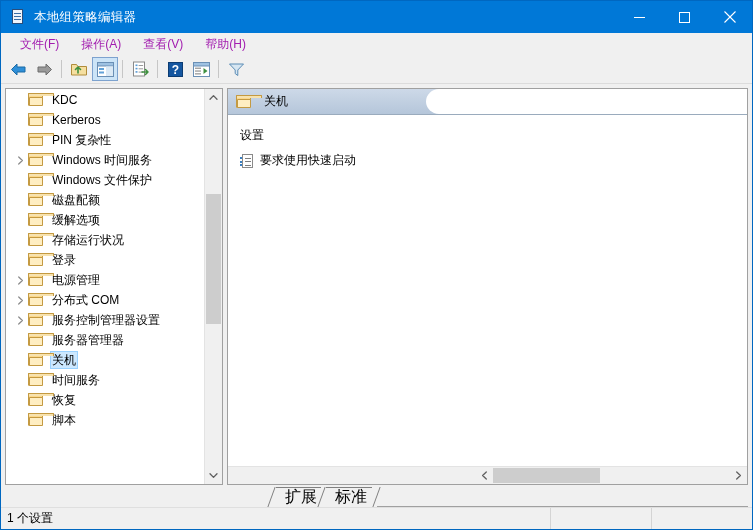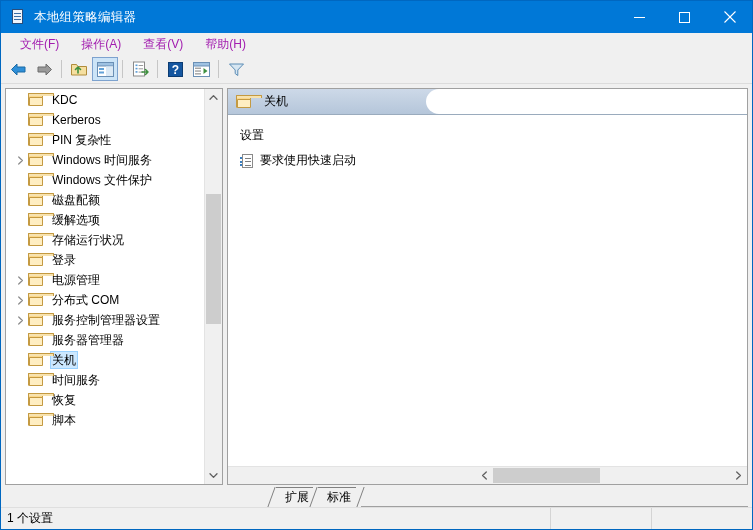--- a/index.html
+++ b/index.html
@@ -83,21 +83,21 @@
   .hsb{height:17px;background:#f0f0f0;border-top:1px solid #e3e3e3;display:flex;align-items:center;
        flex:0 0 auto;position:relative;}
   .hsb .arw{width:17px;height:17px;display:flex;align-items:center;justify-content:center;}
   .hsb .track{flex:1 1 auto;height:17px;position:relative;}
   .hsb .thumb{position:absolute;top:1px;bottom:1px;left:0;width:107px;background:#cdcdcd;}
 
   
   .tabstrip{height:22px;display:flex;align-items:flex-end;padding-left:270px;flex:0 0 auto;
             background:#f0f0f0;position:relative;box-sizing:border-box;}
   .tabline{position:absolute;left:270px;right:4px;bottom:0;height:1px;background:#a0a0a0;}
-  .tab{height:20px;position:relative;padding:0 10px 0 14px;display:flex;align-items:center;font-size:12px;
+  .tab{height:20px;position:relative;padding:0 10px 0 14px;display:flex;align-items:center;font-size:16px;
        background:#f0f0f0;margin-right:-6px;}
   .tab .edgeL,.tab .edgeR{position:absolute;top:0;bottom:0;width:10px;}
   .tab .edgeL{left:0;border-left:1px solid #808080;transform:skewX(-20deg);}
   .tab .edgeR{right:0;border-right:1px solid #808080;transform:skewX(-20deg);}
   .tab .toprule{position:absolute;left:5px;right:5px;top:0;height:1px;background:#808080;}
   .tab .lbl{position:relative;z-index:2;}
 
   
   .statusbar{height:21px;background:#f0f0f0;border-top:1px solid #dfdfdf;display:flex;align-items:center;
              flex:0 0 auto;font-size:12px;}

